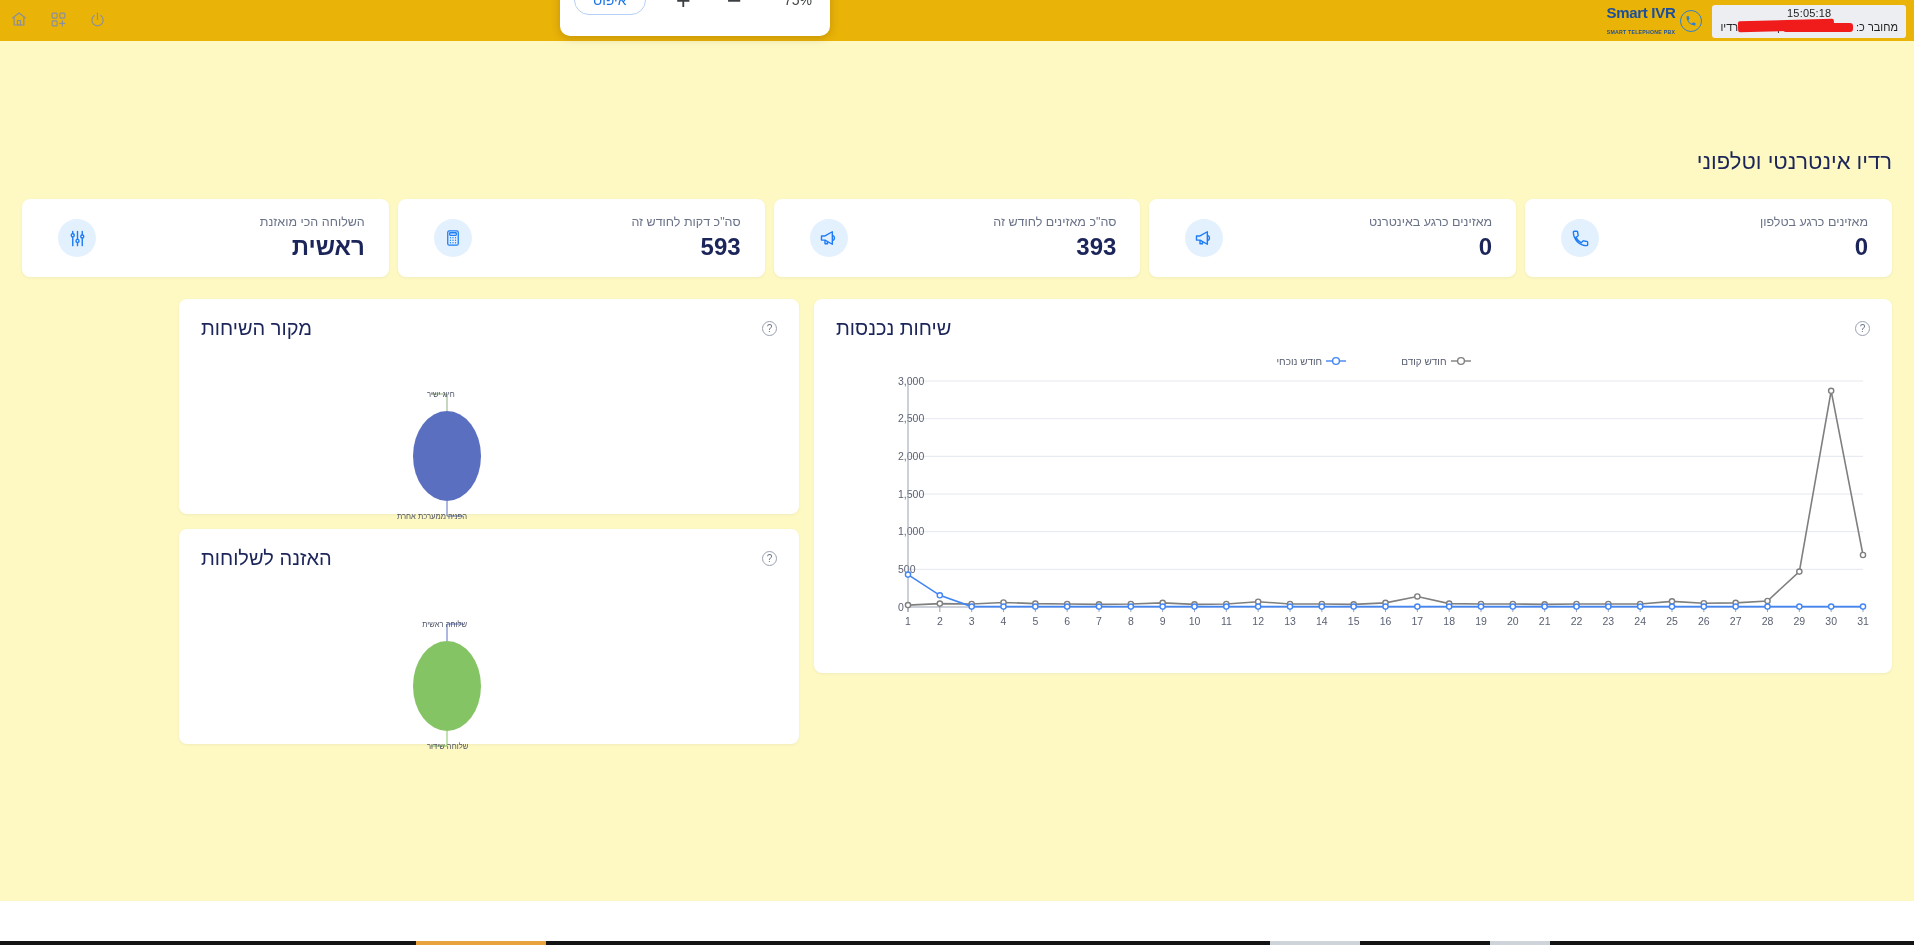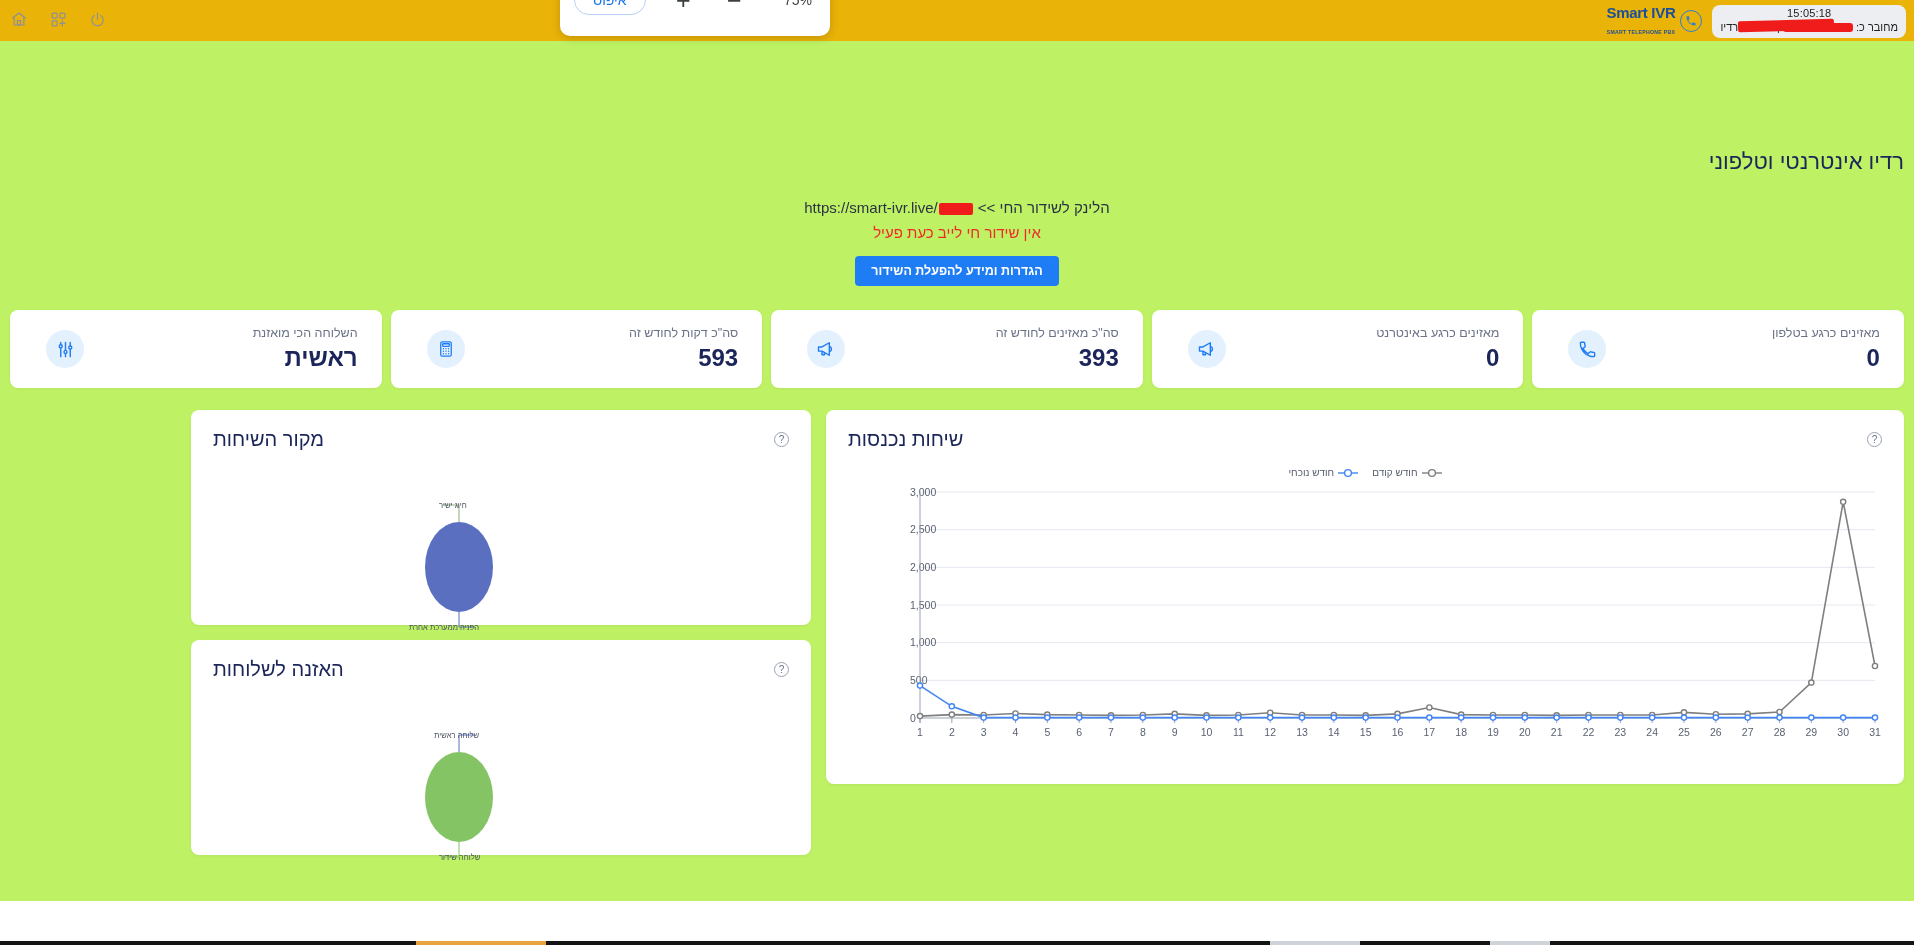--- a/index.html
+++ b/index.html
@@ -44,21 +44,21 @@
     font-size: 25px; color: #3c4043; cursor: pointer; line-height: 1;
     padding: 0 6px; user-select: none;
   }
   .zoom-pct { font-size: 14px; color: #3c4043; min-width: 40px; text-align: right; }
 
   .chrome-right {
     position: absolute; top: 5px; right: 8px;
     display: flex; align-items: center; gap: 10px;
   }
   .user-chip {
-    background: #eceef1; border-radius: 8px; padding: 2px 8px 3px;
+    background: #eceef1; border-radius: 3px; padding: 2px 8px 3px;
     text-align: center; line-height: 1.25; position: relative;
   }
   .user-chip .clock { font-size: 11px; color: #222; letter-spacing: .2px; }
   .user-chip .who { font-size: 11px; color: #222; white-space: nowrap; }
   .redact { display: inline-block; background: #f01c1c; border-radius: 3px;
             height: 9px; vertical-align: middle; }
   .chip-redact {
     position: absolute; left: 26px; top: 15px; width: 96px; height: 11px;
     background: #f01c1c; border-radius: 2px;
     transform: rotate(-1.5deg);
@@ -70,22 +70,22 @@
     justify-content: center; color: #2f7fd1; font-size: 12px;
   }
   .logo .lg-txt { direction: ltr; text-align: center; line-height: 1; }
   .logo .lg-main { font-size: 15px; font-weight: bold; color: #1b4f9c; letter-spacing: -.3px; }
   .logo .lg-sub { font-size: 5.2px; font-weight: bold; color: #1b4f9c; letter-spacing: .25px; }
 
   
   .page {
     position: absolute; top: 41px; left: 0;
     width: 1914px; height: 860px;
-    background: #bef264;
-    padding: 0 10px;
+    background: #fef9c3;
+    padding: 0 22px;
   }
   .page-title {
     text-align: right; font-size: 22px; color: #1b2559;
     margin: 108px 0 0 0; font-weight: 500;
   }
 
   .live-block { text-align: center; margin-top: 24px; }
   .live-link { font-size: 15px; color: #2b3245; direction: rtl; }
   .live-link .url { direction: ltr; display: inline-block; }
   .url-redact {
@@ -135,21 +135,21 @@
   }
   .col-right { width: 1078px; }
   .col-left  { width: 620px; }
 
   
   .chart-wrap { position: relative; height: 290px; margin: 0 14px 16px; }
   .legend {
     display: flex; justify-content: center; gap: 14px; direction: rtl;
     font-size: 10px; color: #555c6e; margin-top: 10px;
   }
-  .legend-item { display: flex; align-items: center; gap: 4px; }
+  .legend-item { display: flex; gap: 4px; margin-left: 41px; }
   .lg-marker { display: block; }
 
   
   .pie-area { height: 168px; position: relative; }
 
   
   .taskbar {
     position: absolute; bottom: 0; left: 0; width: 1914px; height: 44px;
     background: #ffffff; z-index: 30;
   }
@@ -218,30 +218,20 @@
         <span class="lg-sub">SMART TELEPHONE PBX</span>
       </span>
     </div>
   </div>
 </div>
 
 <div class="page">
 
   <h1 class="page-title">רדיו אינטרנטי וטלפוני</h1>
 
-  <div class="live-block">
-    <div class="live-link">
-      <span>הלינק לשידור החי &gt;&gt;</span>
-      <span class="url">
-        <span>https://smart-ivr.live/</span><span class="url-redact"></span>
-      </span>
-    </div>
-    <div class="live-status">אין שידור חי לייב כעת פעיל</div>
-    <button class="live-btn">הגדרות ומידע להפעלת השידור</button>
-  </div>
 
   <div class="kpis" style="direction:ltr">
 
     <div class="kpi">
       <div class="kpi-icon">
         <svg width="19" height="19" viewBox="0 0 24 24" fill="none" stroke="currentColor" stroke-width="1.8" stroke-linecap="round">
           <path d="M6 3v18M12 3v18M18 3v18"></path>
           <circle cx="6" cy="8" r="1.9" fill="#fff"></circle>
           <circle cx="12" cy="15" r="1.9" fill="#fff"></circle>
           <circle cx="18" cy="9.5" r="1.9" fill="#fff"></circle>

